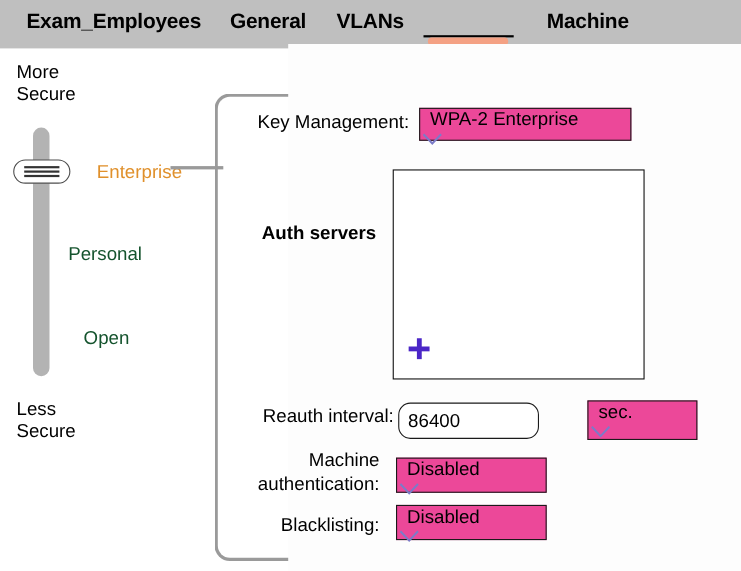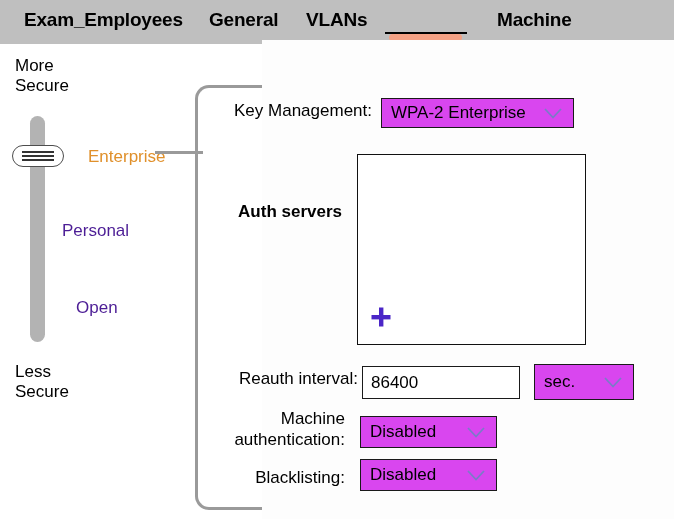--- a/index.html
+++ b/index.html
@@ -88,21 +88,21 @@
     height: 1.6px;
     background: #333333;
   }
   #slider-handle .grip.g1 { top: 5px; }
   #slider-handle .grip.g2 { top: 9px; }
   #slider-handle .grip.g3 { top: 13px; }
 
   .tick-label {
     position: absolute;
     font-size: 17px;
-    color: #4c1d95;
+    color: #14532d;
     white-space: nowrap;
   }
   #tick-enterprise {
     color: #e0902b;
   }
 
   
   #connector-line {
     position: absolute;
     left: 155px;
@@ -157,25 +157,26 @@
     position: absolute;
     font-size: 17px;
     color: #000000;
     text-align: right;
     line-height: 21px;
     white-space: pre-line;
   }
 
   .dropdown {
     position: absolute;
-    background: #d946ef;
+    background: #ec4899;
     border: 1.4px solid #1a1a1a;
     box-sizing: border-box;
     display: flex;
-    align-items: center;
+    align-items: flex-start;
+    flex-direction: column;
   }
   .dropdown .dd-value {
     font-size: 17px;
     color: #000000;
     padding-left: 9px;
     white-space: nowrap;
     flex: 1;
   }
   .dropdown .chev {
     width: 22px;
@@ -267,21 +268,21 @@
   </div>
 
   <div class="field-label" style="left:182px; top:201px; width:160px;font-weight:bold;">Auth servers</div>
   <div id="authbox"></div>
   <svg id="add-auth-server" viewBox="0 0 24 24">
     <rect x="10" y="2.5" width="4.4" height="19" fill="#4b26c7"></rect>
     <rect x="2.5" y="10" width="19" height="4.4" fill="#4b26c7"></rect>
   </svg>
 
   <div class="field-label" style="left:198px; top:368px; width:160px;">Reauth interval:</div>
-  <div class="textbox" style="left:362px; top:366px; width:158px; height:33px;">
+  <div class="textbox" style="left:362px; top:366px; width:128px; height:33px;border-radius:11px;">
     <span class="tb-value">86400</span>
   </div>
   <div class="dropdown" style="left:534px; top:364px; width:100px; height:36px;">
     <span class="dd-value">sec.</span>
     <svg class="chev" viewBox="0 0 22 14">
       <path d="M3 3 L11 11.5 L19 3" fill="none" stroke="#7b7bc8" stroke-width="1.8"></path>
     </svg>
   </div>
 
   <div class="field-label" style="left:210px; top:408px; width:135px;">Machine

